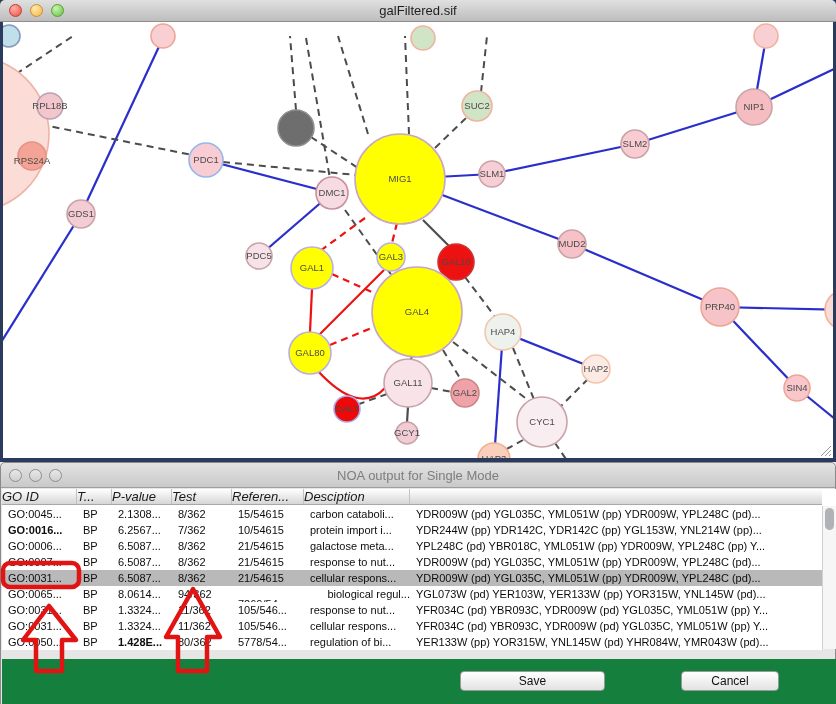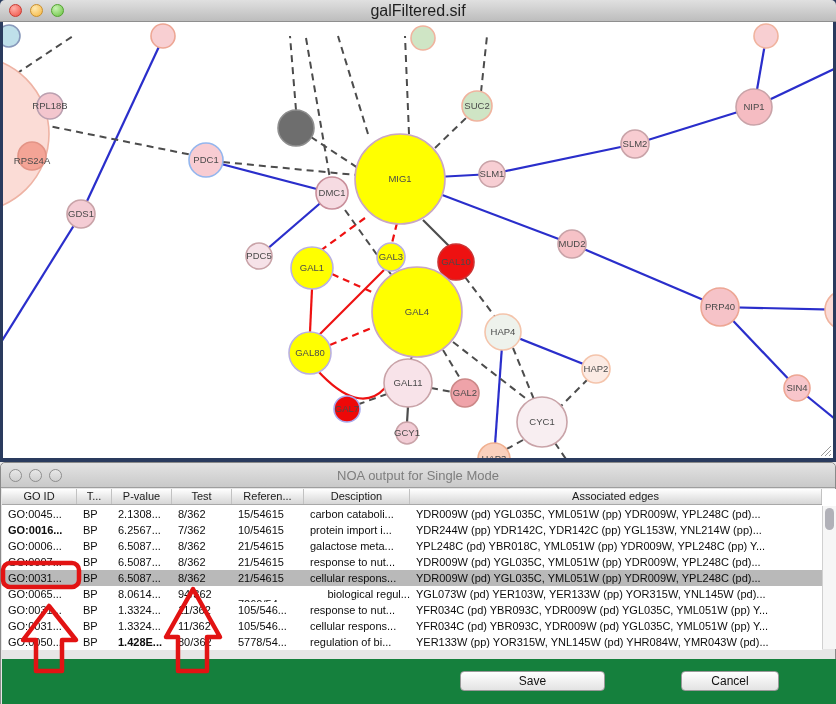--- a/index.html
+++ b/index.html
@@ -3,21 +3,21 @@
 <meta charset="utf-8">
 <style>
   * { margin:0; padding:0; box-sizing:border-box; }
   html,body { width:836px; height:704px; font-family:"Liberation Sans", sans-serif; background:#e8e8e8; overflow:hidden; }
   #stage { position:relative; width:836px; height:704px; }
 
   
   .gal-window { position:absolute; left:0; top:0; width:836px; height:462px; background:#2a3b5e; }
   .titlebar { height:22px; background:linear-gradient(#e0e0e0,#bdbdbd); border-bottom:1px solid #8f8f8f;
               display:flex; align-items:center; position:relative; border-radius:5px 5px 0 0; }
-  .titlebar .title { position:absolute; left:0; right:0; text-align:center; font-size:16px; color:#1f1f1f; }
+  .titlebar .title { position:absolute; left:0; right:0; text-align:center; font-size:13px; color:#1f1f1f; }
   .lights { display:flex; gap:8px; margin-left:9px; z-index:2; }
   .light { width:13px; height:13px; border-radius:50%; }
   .light.red   { background:radial-gradient(circle at 35% 30%, #ffb0a8, #ee4d42); border:1px solid #c93a31; }
   .light.yellow{ background:radial-gradient(circle at 35% 30%, #ffe9b0, #f5b53e); border:1px solid #c98f2d; }
   .light.green { background:radial-gradient(circle at 35% 30%, #c9f3b4, #67c13e); border:1px solid #52a330; }
   .canvas-wrap { position:absolute; left:0; top:22px; width:836px; height:440px;
                  border-left:3px solid #2a3b5e; border-right:3px solid #2a3b5e; border-bottom:4px solid #2a3b5e;
                  background:#ffffff; overflow:hidden; }
   .canvas-wrap svg { display:block; }
 
@@ -26,22 +26,22 @@
                 border:1px solid #8a8a8a; border-radius:5px 5px 0 0; }
   .noa-titlebar { height:25px; background:linear-gradient(#e3e3e3,#c9c9c9); border-bottom:1px solid #9e9e9e;
                   border-radius:5px 5px 0 0; display:flex; align-items:center; position:relative; }
   .noa-titlebar .title { position:absolute; left:0; right:0; text-align:center; font-size:13px; color:#7e7e7e; }
   .hollow-lights { display:flex; gap:7px; margin-left:8px; z-index:2; }
   .hollow { width:13px; height:13px; border-radius:50%; border:1px solid #8e8e8e; background:linear-gradient(#e8e8e8,#cfcfcf); }
 
   .table-area { position:absolute; left:1px; top:26px; width:834px; height:160px; background:#ffffff; }
   .thead { position:absolute; left:0; top:0; height:16px; width:820px; display:flex;
            background:linear-gradient(#ffffff,#d6d6d6); border-bottom:1px solid #a8a8a8; }
-  .th { font-size:11px; color:#1a1a1a; text-align:center; line-height:15px; border-right:1px solid #c2c2c2;
-        overflow:hidden; white-space:nowrap; flex:none; }
+  .th { font-size:13px; color:#1a1a1a; text-align:left; line-height:15px; border-right:1px solid #c2c2c2;
+        overflow:hidden; white-space:nowrap; flex:none;font-style:italic; }
   .tbody { position:absolute; left:0; top:17px; width:820px; }
   .tr { display:flex; height:16px; background:#ffffff; }
   .tr.selected { background:#b9b9b9; }
   .td { font-size:11px; color:#0d0d0d; line-height:16px; padding-left:6px; overflow:hidden;
         white-space:nowrap; flex:none; }
   .scrollbar { position:absolute; right:0; top:17px; width:14px; height:143px; background:#f6f6f6;
                border-left:1px solid #d0d0d0; }
   .thumb { position:absolute; left:2px; top:2px; width:9px; height:22px; border-radius:5px; background:#b1b1b8; }
 
   .noa-footer { position:absolute; left:1px; top:196px; width:834px; height:55px; background:#15803d;padding-left:32px; }
@@ -200,21 +200,20 @@
     </div>
 
     <div class="table-area">
       <div class="thead" id="thead">
           <div class="th" style="width: 75px;">GO ID</div>
           <div class="th" style="width: 35px;">T...</div>
           <div class="th" style="width: 60px;">P-value</div>
           <div class="th" style="width: 60px;">Test</div>
           <div class="th" style="width: 72px;">Referen...</div>
           <div class="th" style="width: 106px;">Desciption</div>
-          <div class="th" style="width: 412px;">Associated edges</div>
         </div>
       <div class="tbody" id="tbody">
           <div class="tr">
             <div class="td" style="width: 75px;">GO:0045...</div>
             <div class="td" style="width: 35px;">BP</div>
             <div class="td" style="width: 60px;">2.1308...</div>
             <div class="td" style="width: 60px;">8/362</div>
             <div class="td" style="width: 72px;">15/54615</div>
             <div class="td" style="width: 106px;">carbon cataboli...</div>
             <div class="td" style="width: 412px;">YDR009W (pd) YGL035C, YML051W (pp) YDR009W, YPL248C (pd)...</div>

